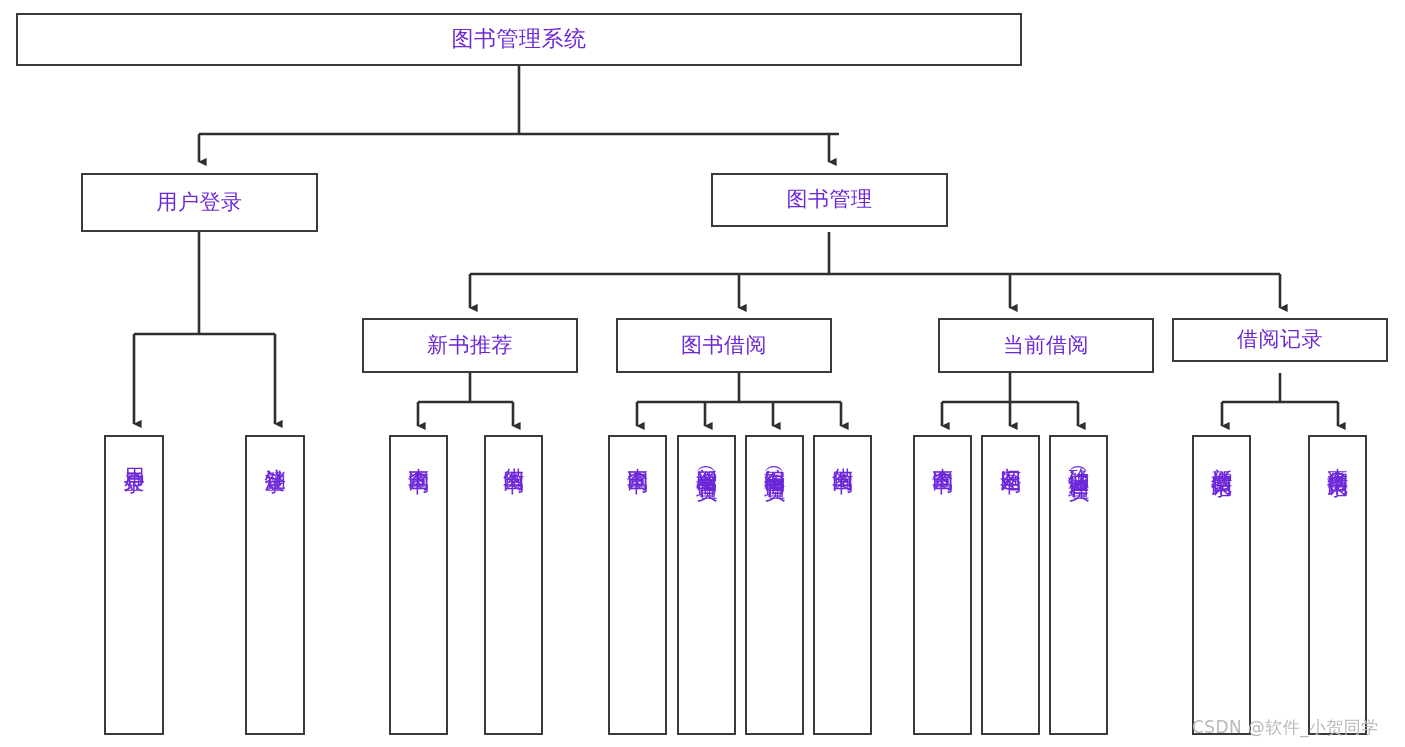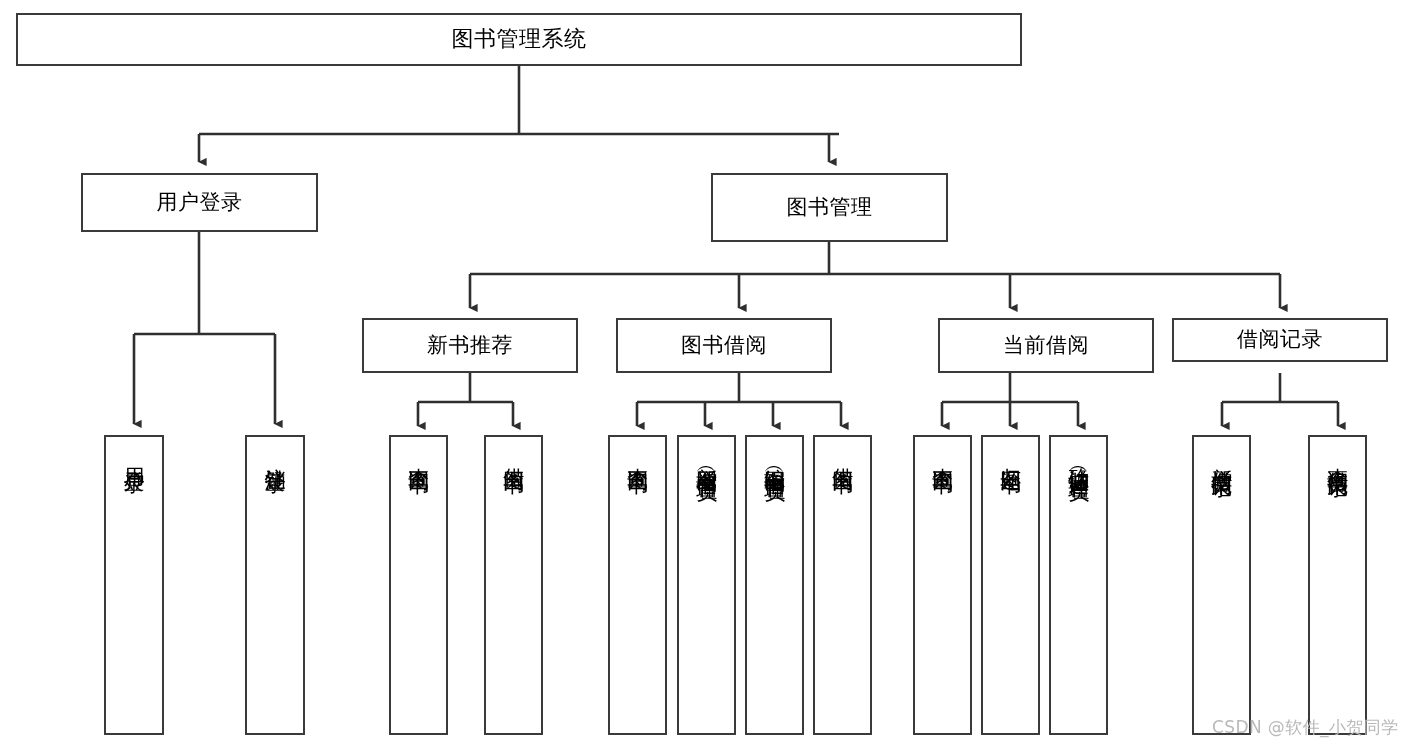--- a/index.html
+++ b/index.html
@@ -26,21 +26,21 @@
     pointer-events: none;
   }
   .node {
     position: absolute;
     box-sizing: border-box;
     border: 2px solid #3a3a3a;
     background: #ffffff;
     display: flex;
     align-items: center;
     justify-content: center;
-    color: #000000;
+    color: #6d28d9;
   }
   .node .label {
     line-height: 1.12;
     text-align: center;
     letter-spacing: 0.5px;
   }
   .node.horiz .label {
     font-size: 21px;
   }
   .node.root .label {
@@ -124,21 +124,21 @@
   </svg>
 
   <div class="node root horiz" style="left:16px; top:13px; width:1006px; height:53px;">
     <span class="label">图书管理系统</span>
   </div>
 
   <div class="node horiz" style="left:81px; top:173px; width:237px; height:59px;">
     <span class="label">用户登录</span>
   </div>
 
-  <div class="node horiz" style="left:711px; top:173px; width:237px; height:69px;">
+  <div class="node horiz" style="left:711px; top:173px; width:237px; height:54px;">
     <span class="label">图书管理</span>
   </div>
 
   <div class="node horiz" style="left:362px; top:318px; width:216px; height:55px;justify-content:center;">
     <span class="label">新书推荐</span>
   </div>
 
   <div class="node horiz" style="left:616px; top:318px; width:216px; height:55px;">
     <span class="label">图书借阅</span>
   </div>
@@ -196,15 +196,15 @@
   </div>
 
   <div class="node vert" style="left:1192px; top:435px; width:59px; height:300px;">
     <span class="label">新增借阅记录</span>
   </div>
 
   <div class="node vert" style="left:1308px; top:435px; width:59px; height:300px;">
     <span class="label">查询借阅记录</span>
   </div>
 
-  <div class="watermark" style="left:1192px; top:716px;padding-left:20px;">CSDN @软件_小贺同学</div>
+  <div class="watermark" style="left:1192px; top:716px;">CSDN @软件_小贺同学</div>
 
 </div>
 
 </body></html>

